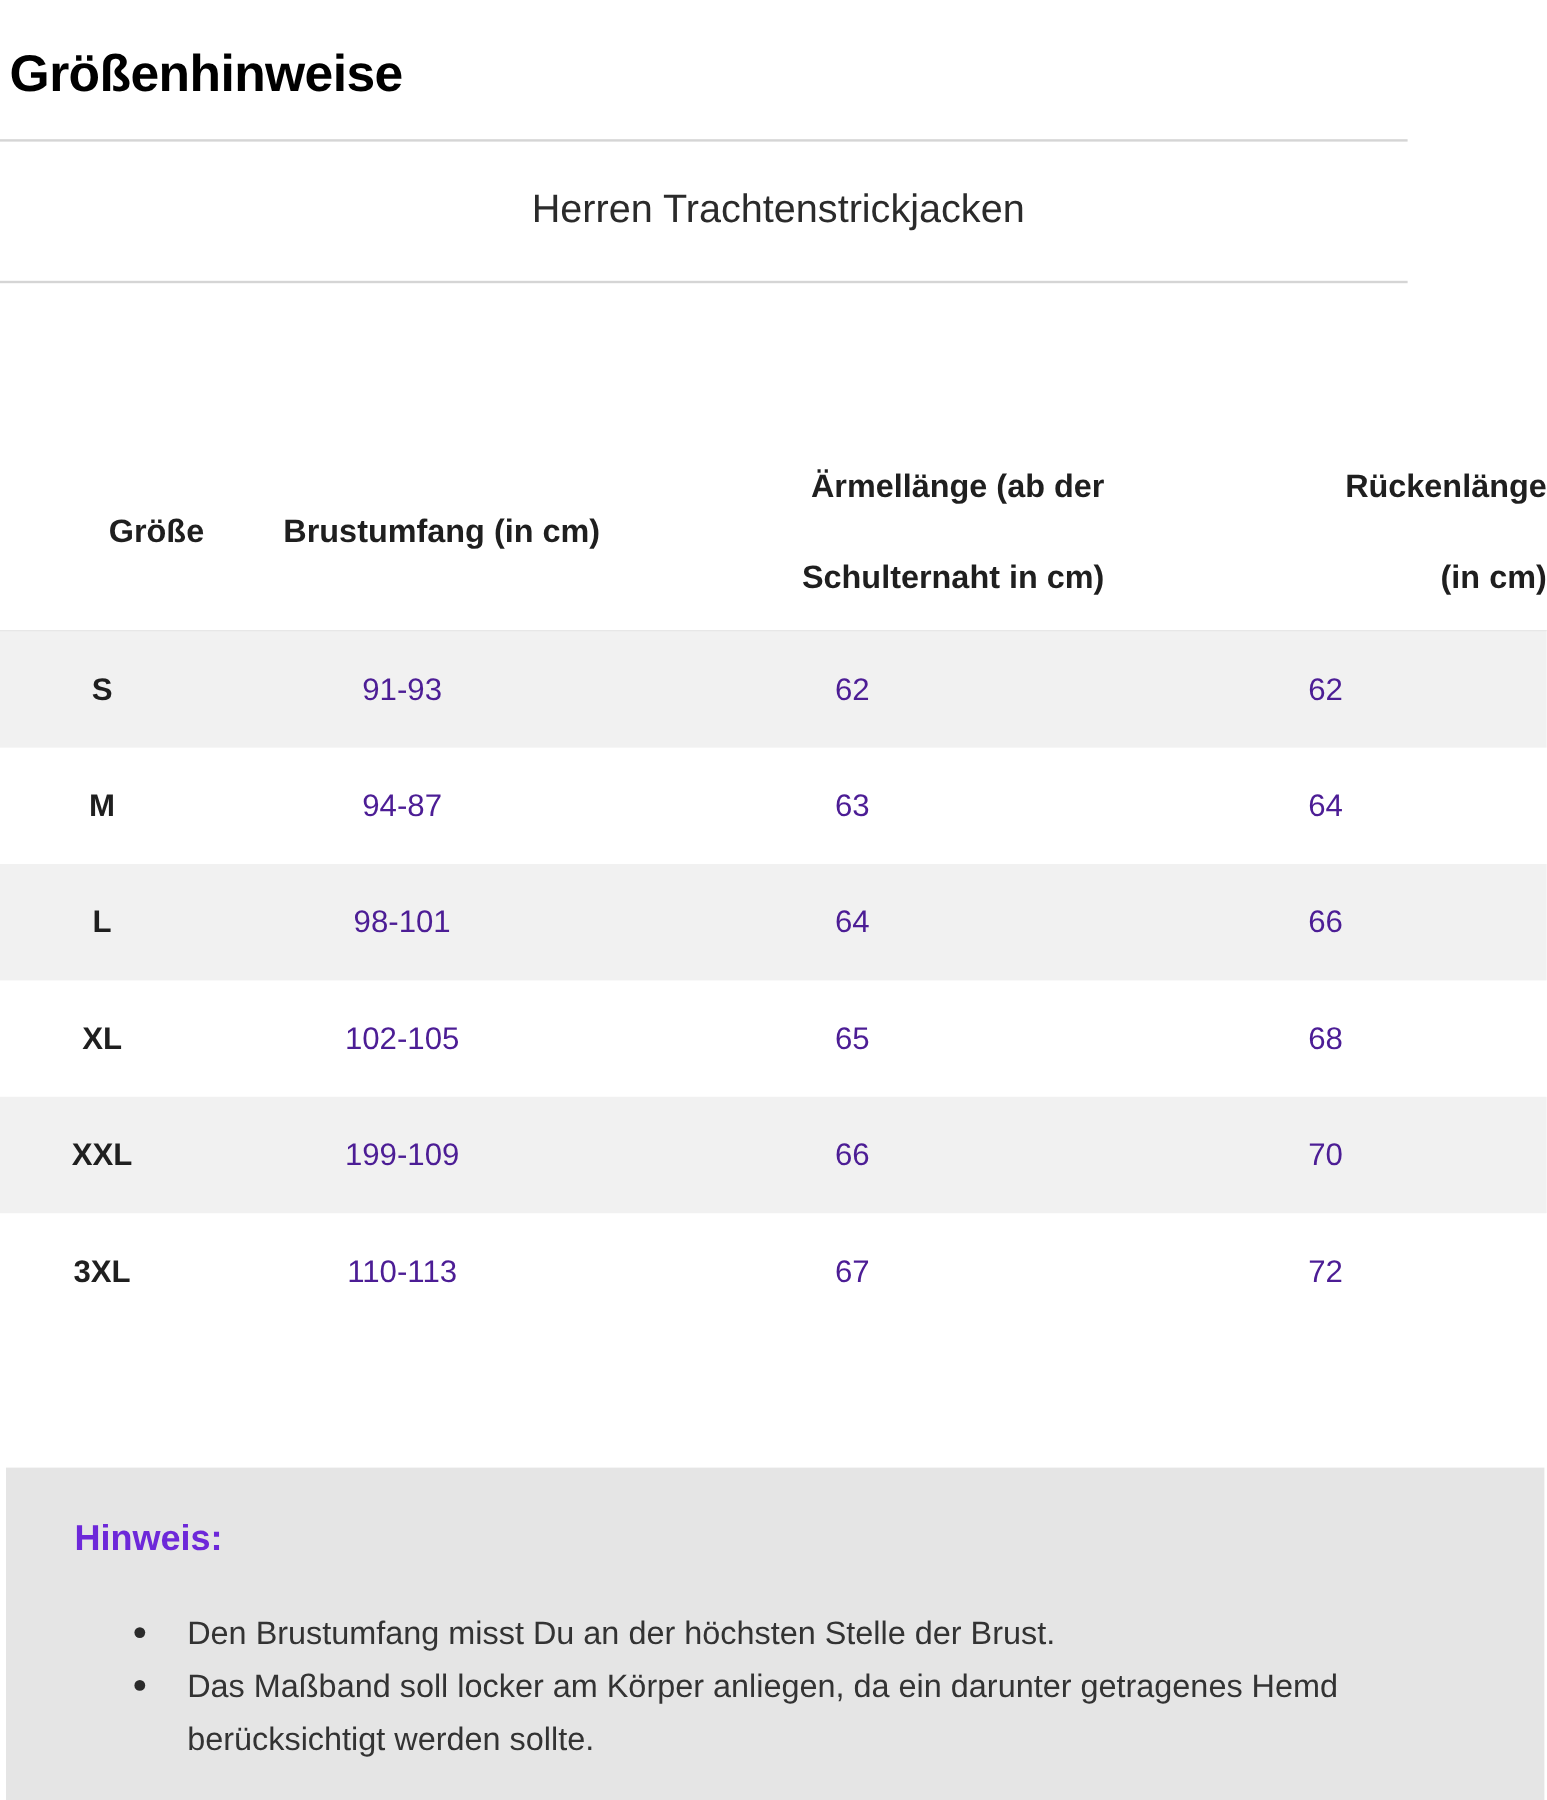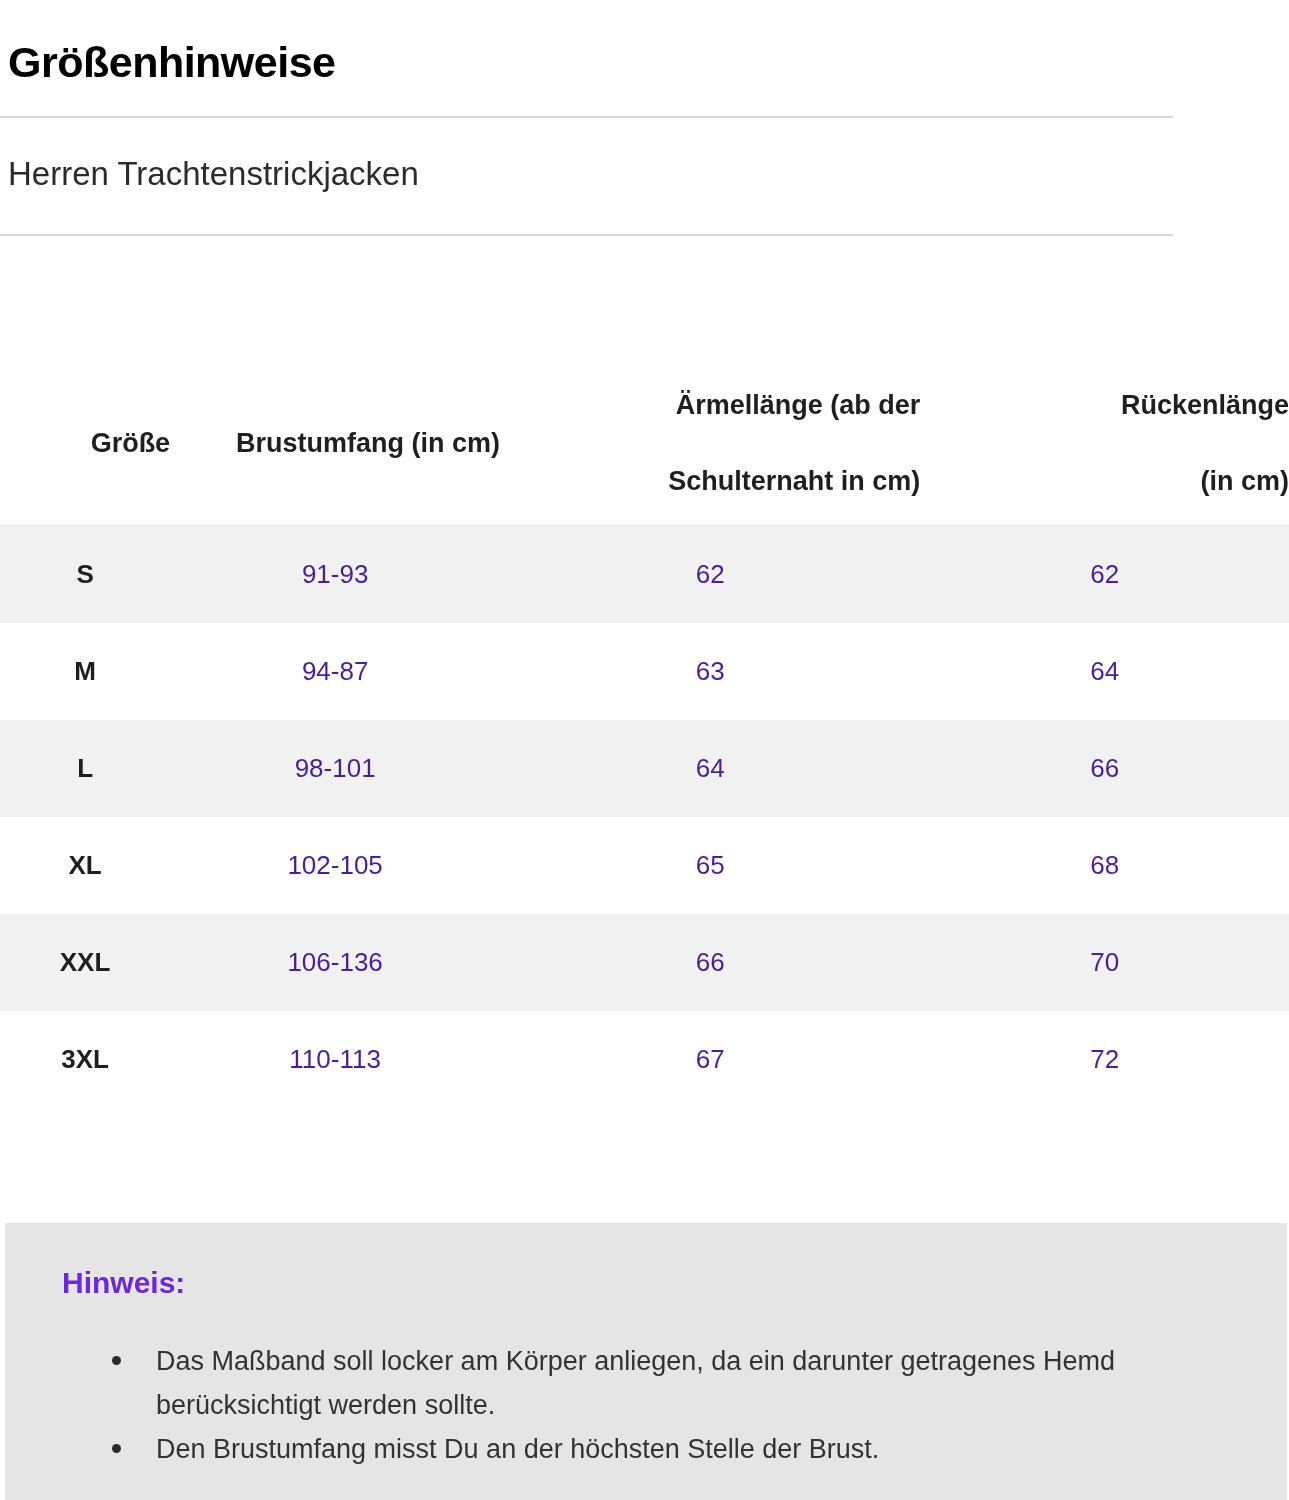--- a/index.html
+++ b/index.html
@@ -31,20 +31,21 @@
   }
   .rule.second { margin-top: 40px; }
 
   .page-subtitle {
     padding-left: 8px;
     margin-top: 36px;
     font-size: 33px;
     line-height: 40px;
     font-weight: 400;
     color: #2b2b2b;
+    text-align: center;
   }
 
   table.size-table {
     width: 100%;
     margin-top: 126px;
     border-collapse: collapse;
     table-layout: fixed;
   }
 
   .size-table thead th {
@@ -166,32 +167,32 @@
       <td>66</td>
     </tr>
     <tr>
       <td class="size-label">XL</td>
       <td>102-105</td>
       <td>65</td>
       <td>68</td>
     </tr>
     <tr class="striped">
       <td class="size-label">XXL</td>
-      <td>106-136</td>
+      <td>199-109</td>
       <td>66</td>
       <td>70</td>
     </tr>
     <tr>
       <td class="size-label">3XL</td>
       <td>110-113</td>
       <td>67</td>
       <td>72</td>
     </tr>
   </tbody>
 </table>
 
 <div class="note-box">
   <p class="note-heading">Hinweis:</p>
   <ul class="note-list">
+    <li>Den Brustumfang misst Du an der höchsten Stelle der Brust.</li>
     <li>Das Maßband soll locker am Körper anliegen, da ein darunter getragenes Hemd berücksichtigt werden sollte.</li>
-    <li>Den Brustumfang misst Du an der höchsten Stelle der Brust.</li>
   </ul>
 </div>
 
 </body></html>

